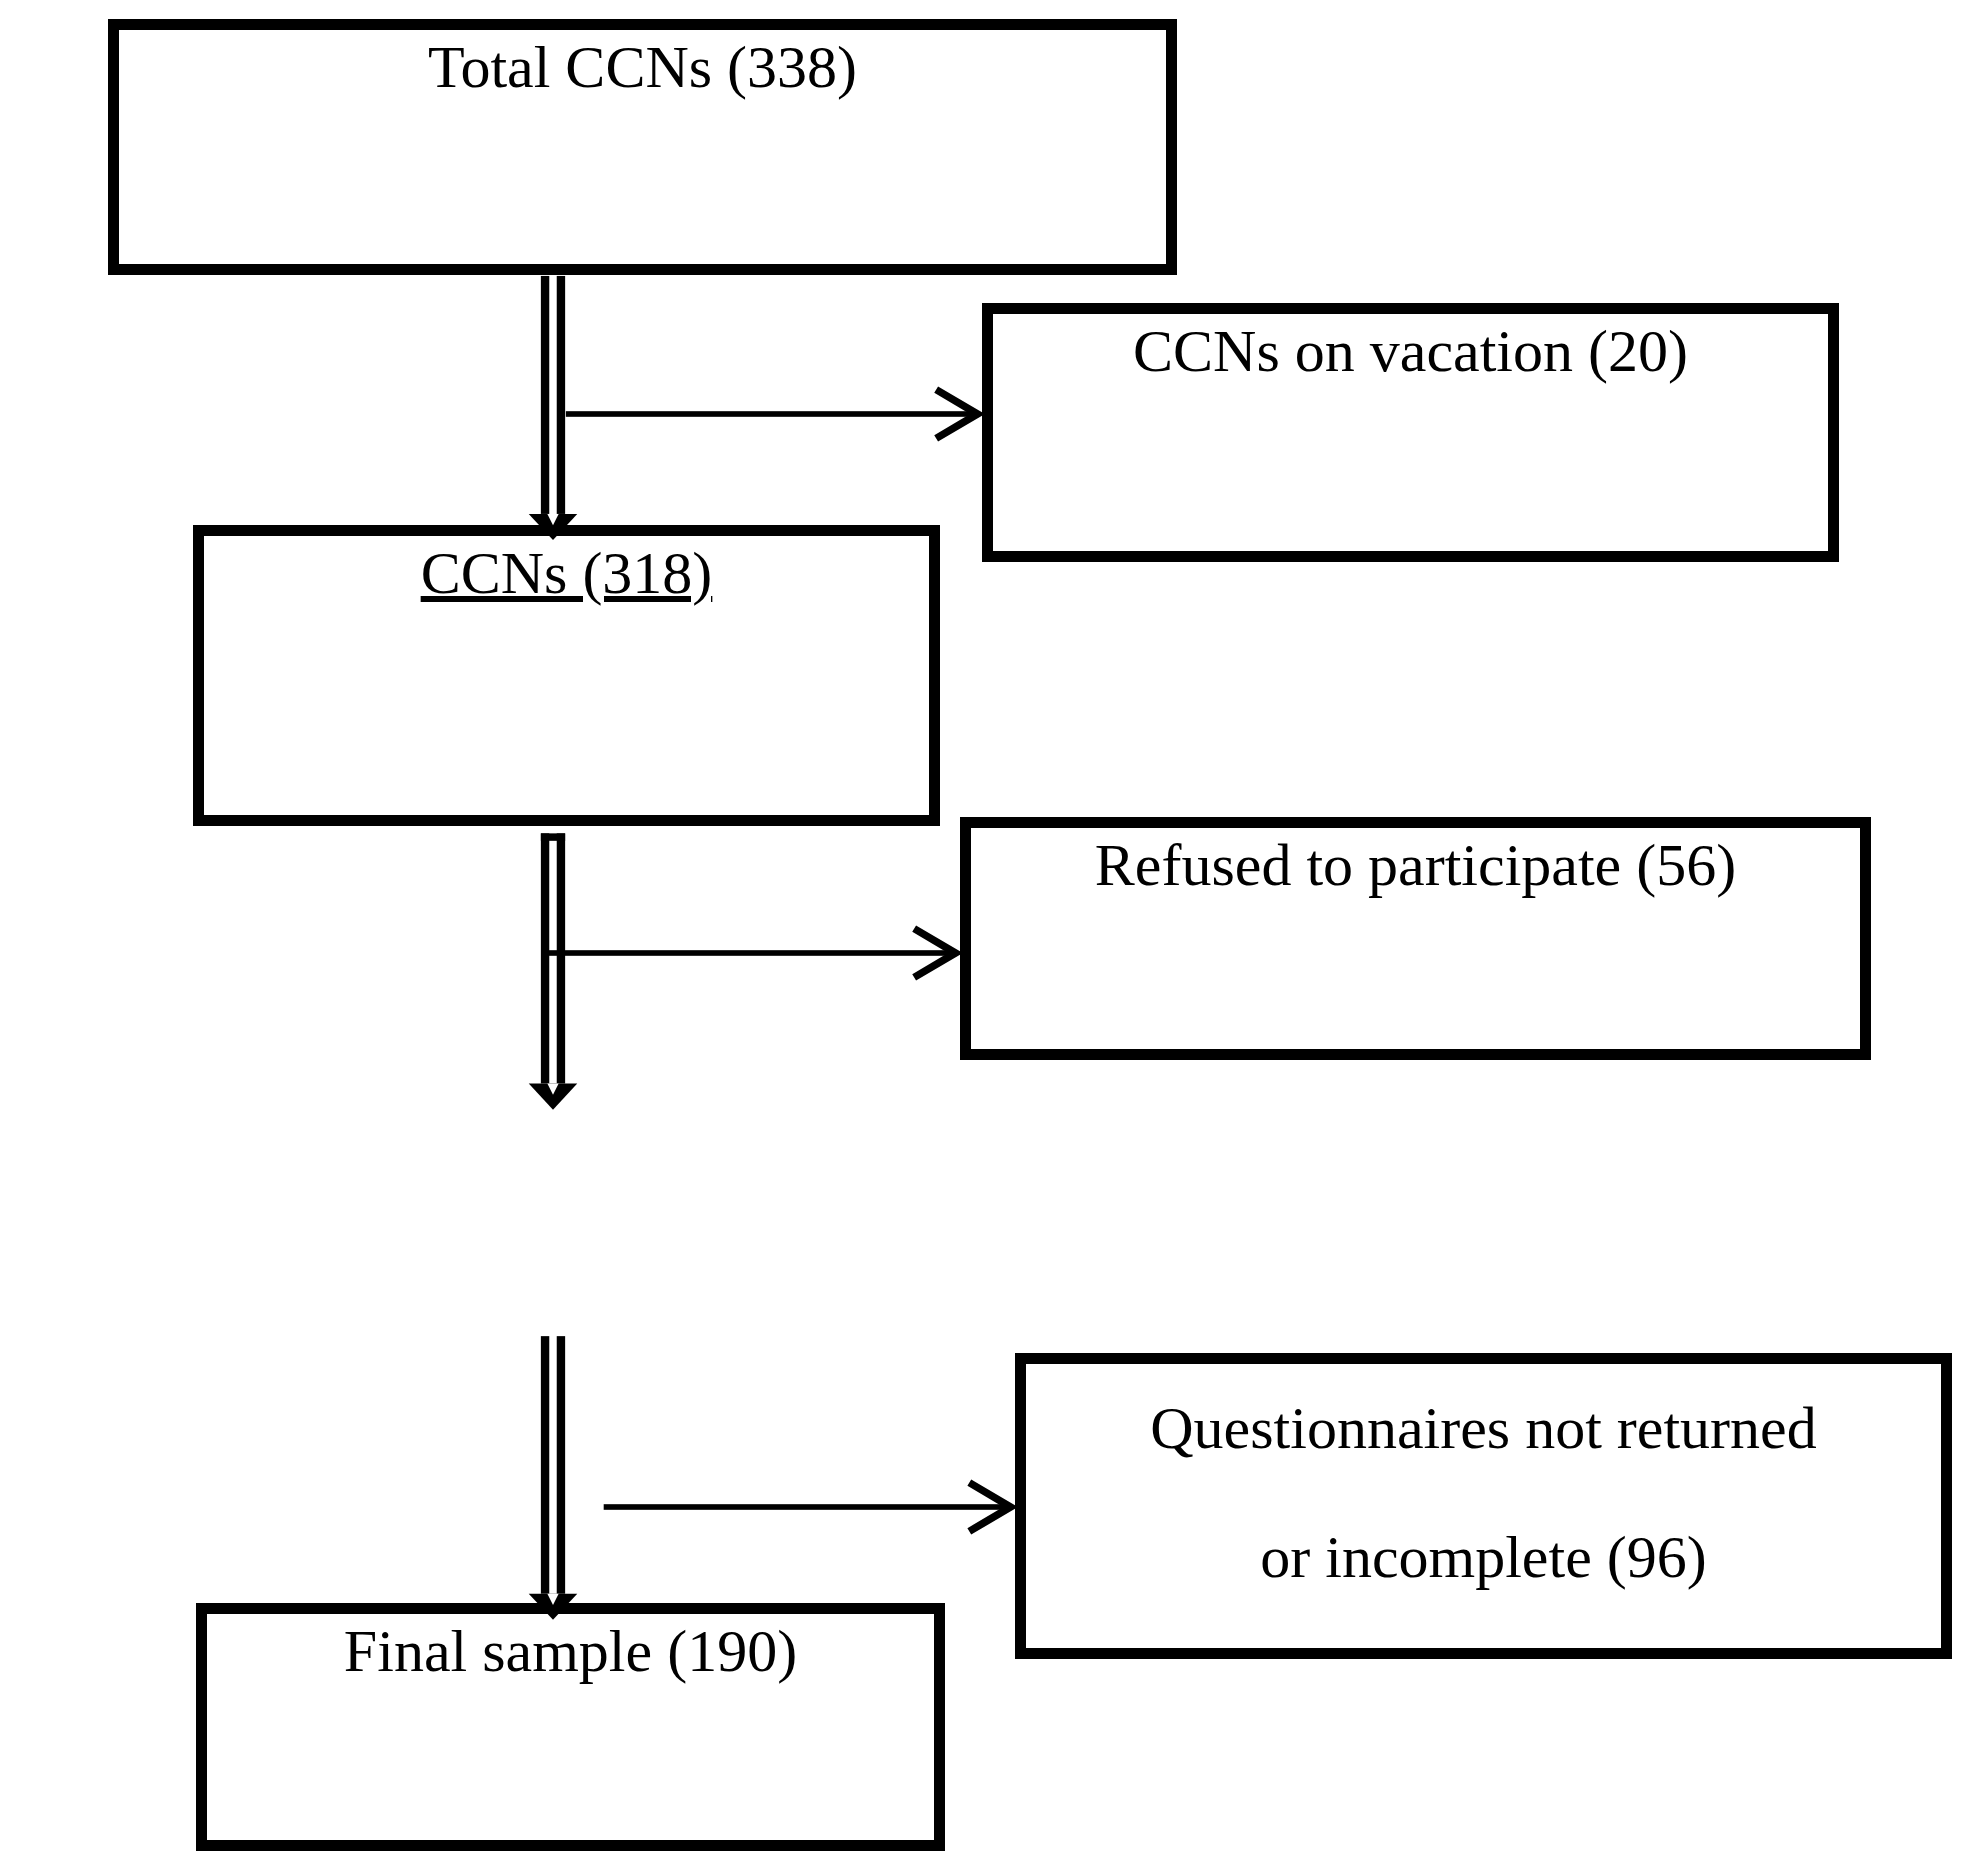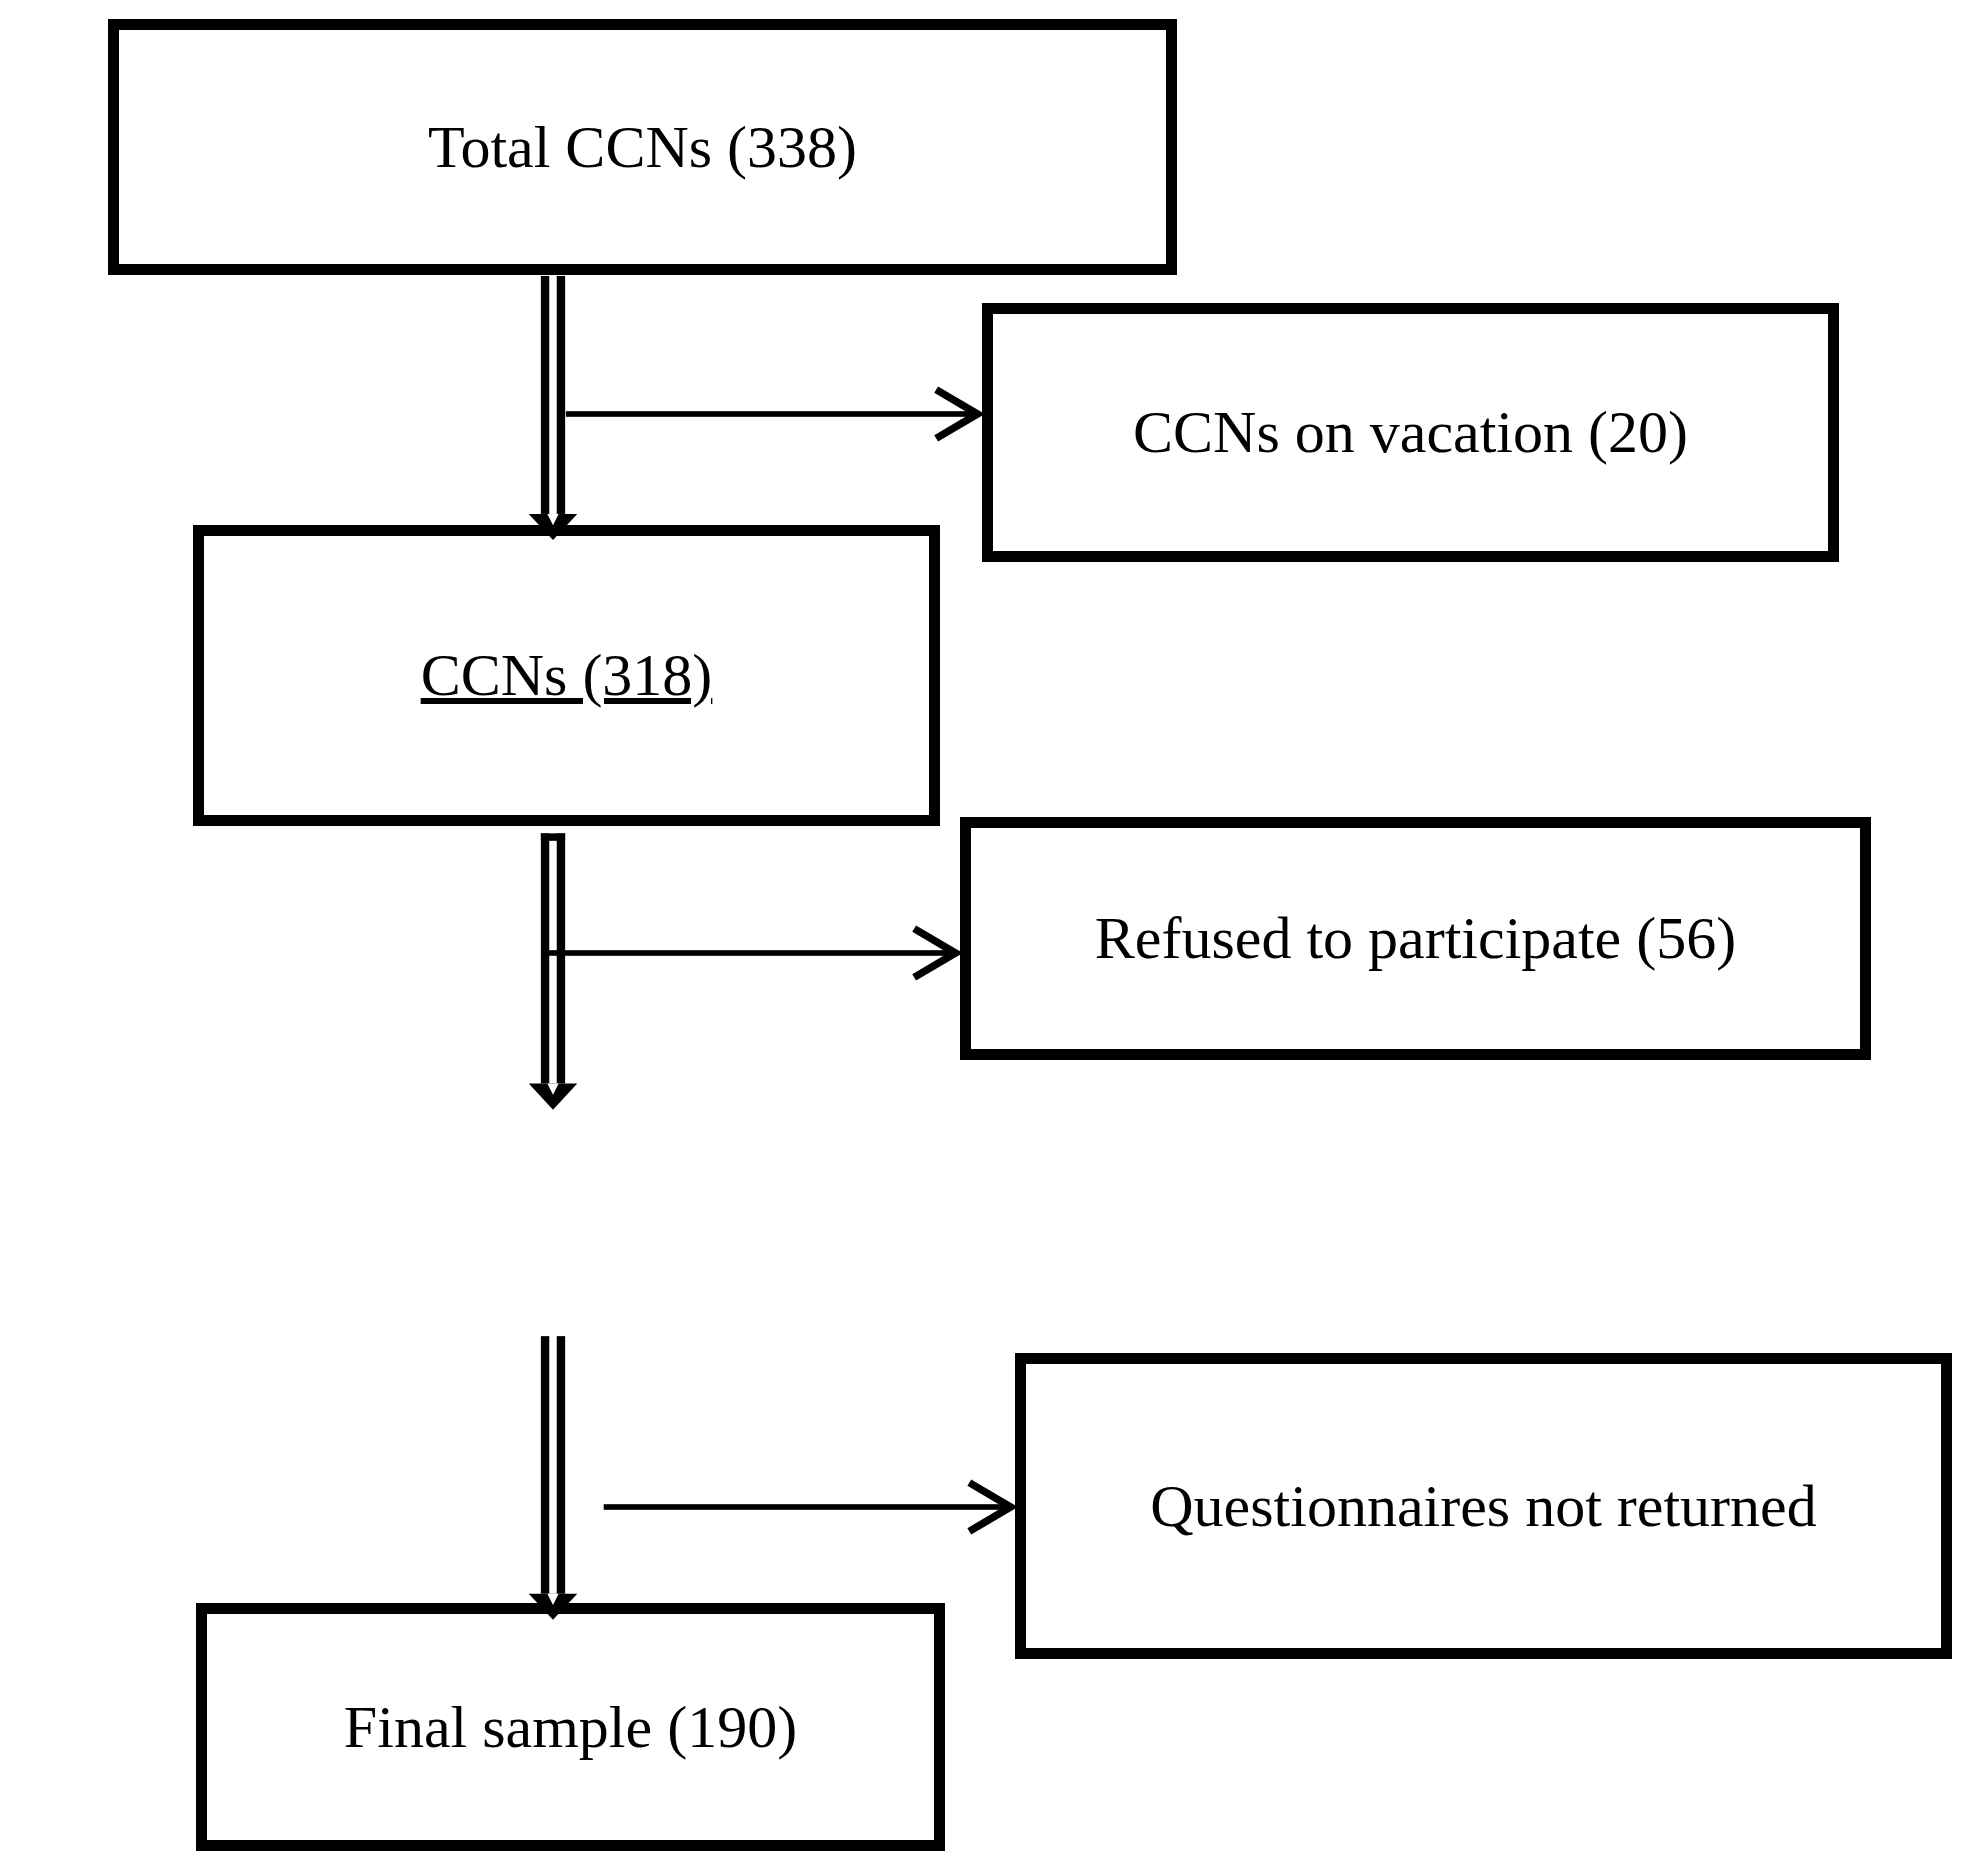--- a/index.html
+++ b/index.html
@@ -17,21 +17,20 @@
     overflow: hidden;
   }
   .node {
     position: absolute;
     box-sizing: border-box;
     border: 11.3px solid #000000;
     background: #ffffff;
     display: flex;
     flex-direction: column;
     align-items: center;
-    justify-content: center;
     text-align: center;
     font-size: 60px;
     line-height: 1.25;
   }
   .node .label { display: block; }
   .node.two-line .label { line-height: 2.15; }
   .arrow {
     position: absolute;
     display: block;
   }
@@ -53,20 +52,21 @@
     <span class="label">CCNs (318)</span>
   </div>
 
   <div class="node" style="left:960px; top:817px; width:911px; height:243px;">
     <span class="label">Refused to participate (56)</span>
   </div>
 
 
   <div class="node two-line" style="left:1015px; top:1353px; width:937px; height:306px;">
     <span class="label">Questionnaires not returned</span>
+    <span class="label">or incomplete (96)</span>
   </div>
 
   <div class="node" style="left:196px; top:1603px; width:749px; height:248px;">
     <span class="label">Final sample (190)</span>
   </div>
 
   <svg class="arrow" style="left:525px; top:275px;" width="56" height="266" viewBox="0 0 60 283">
     <rect x="17" y="0" width="9" height="255" fill="#000000"></rect>
     <rect x="34" y="0" width="9" height="255" fill="#000000"></rect>
     <polygon points="4,255 56,255 30,283" fill="#000000"></polygon>

